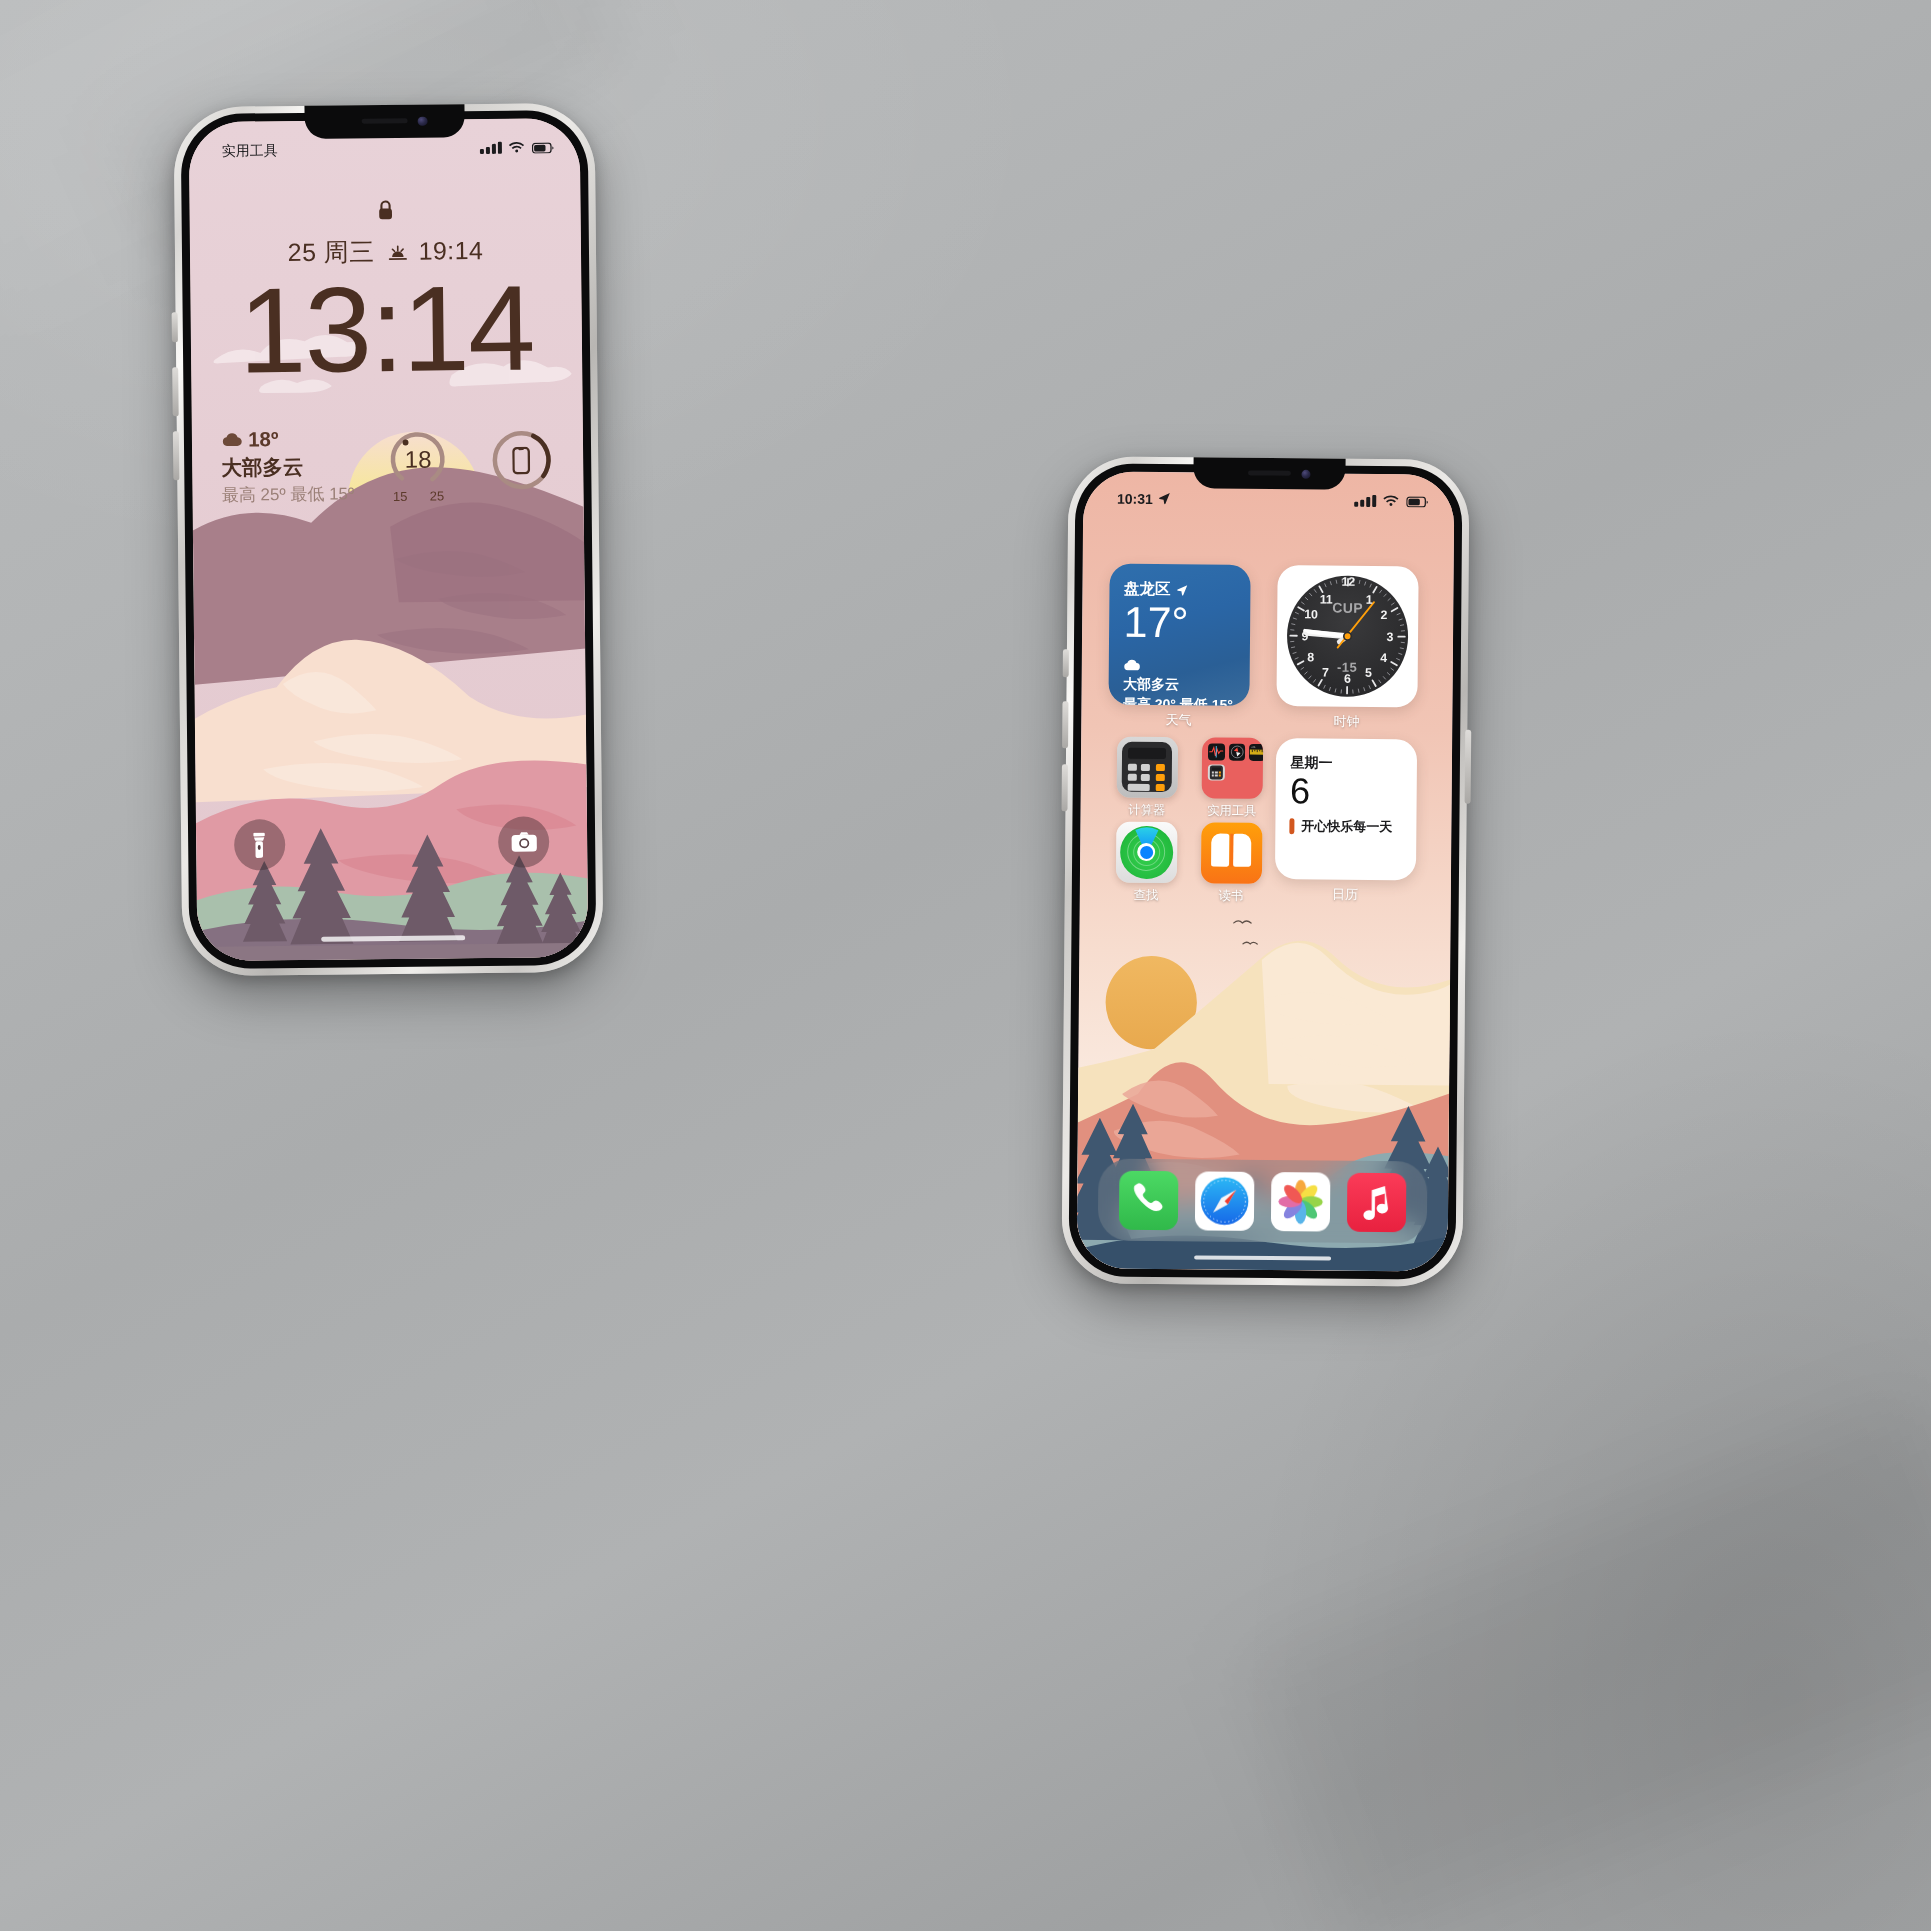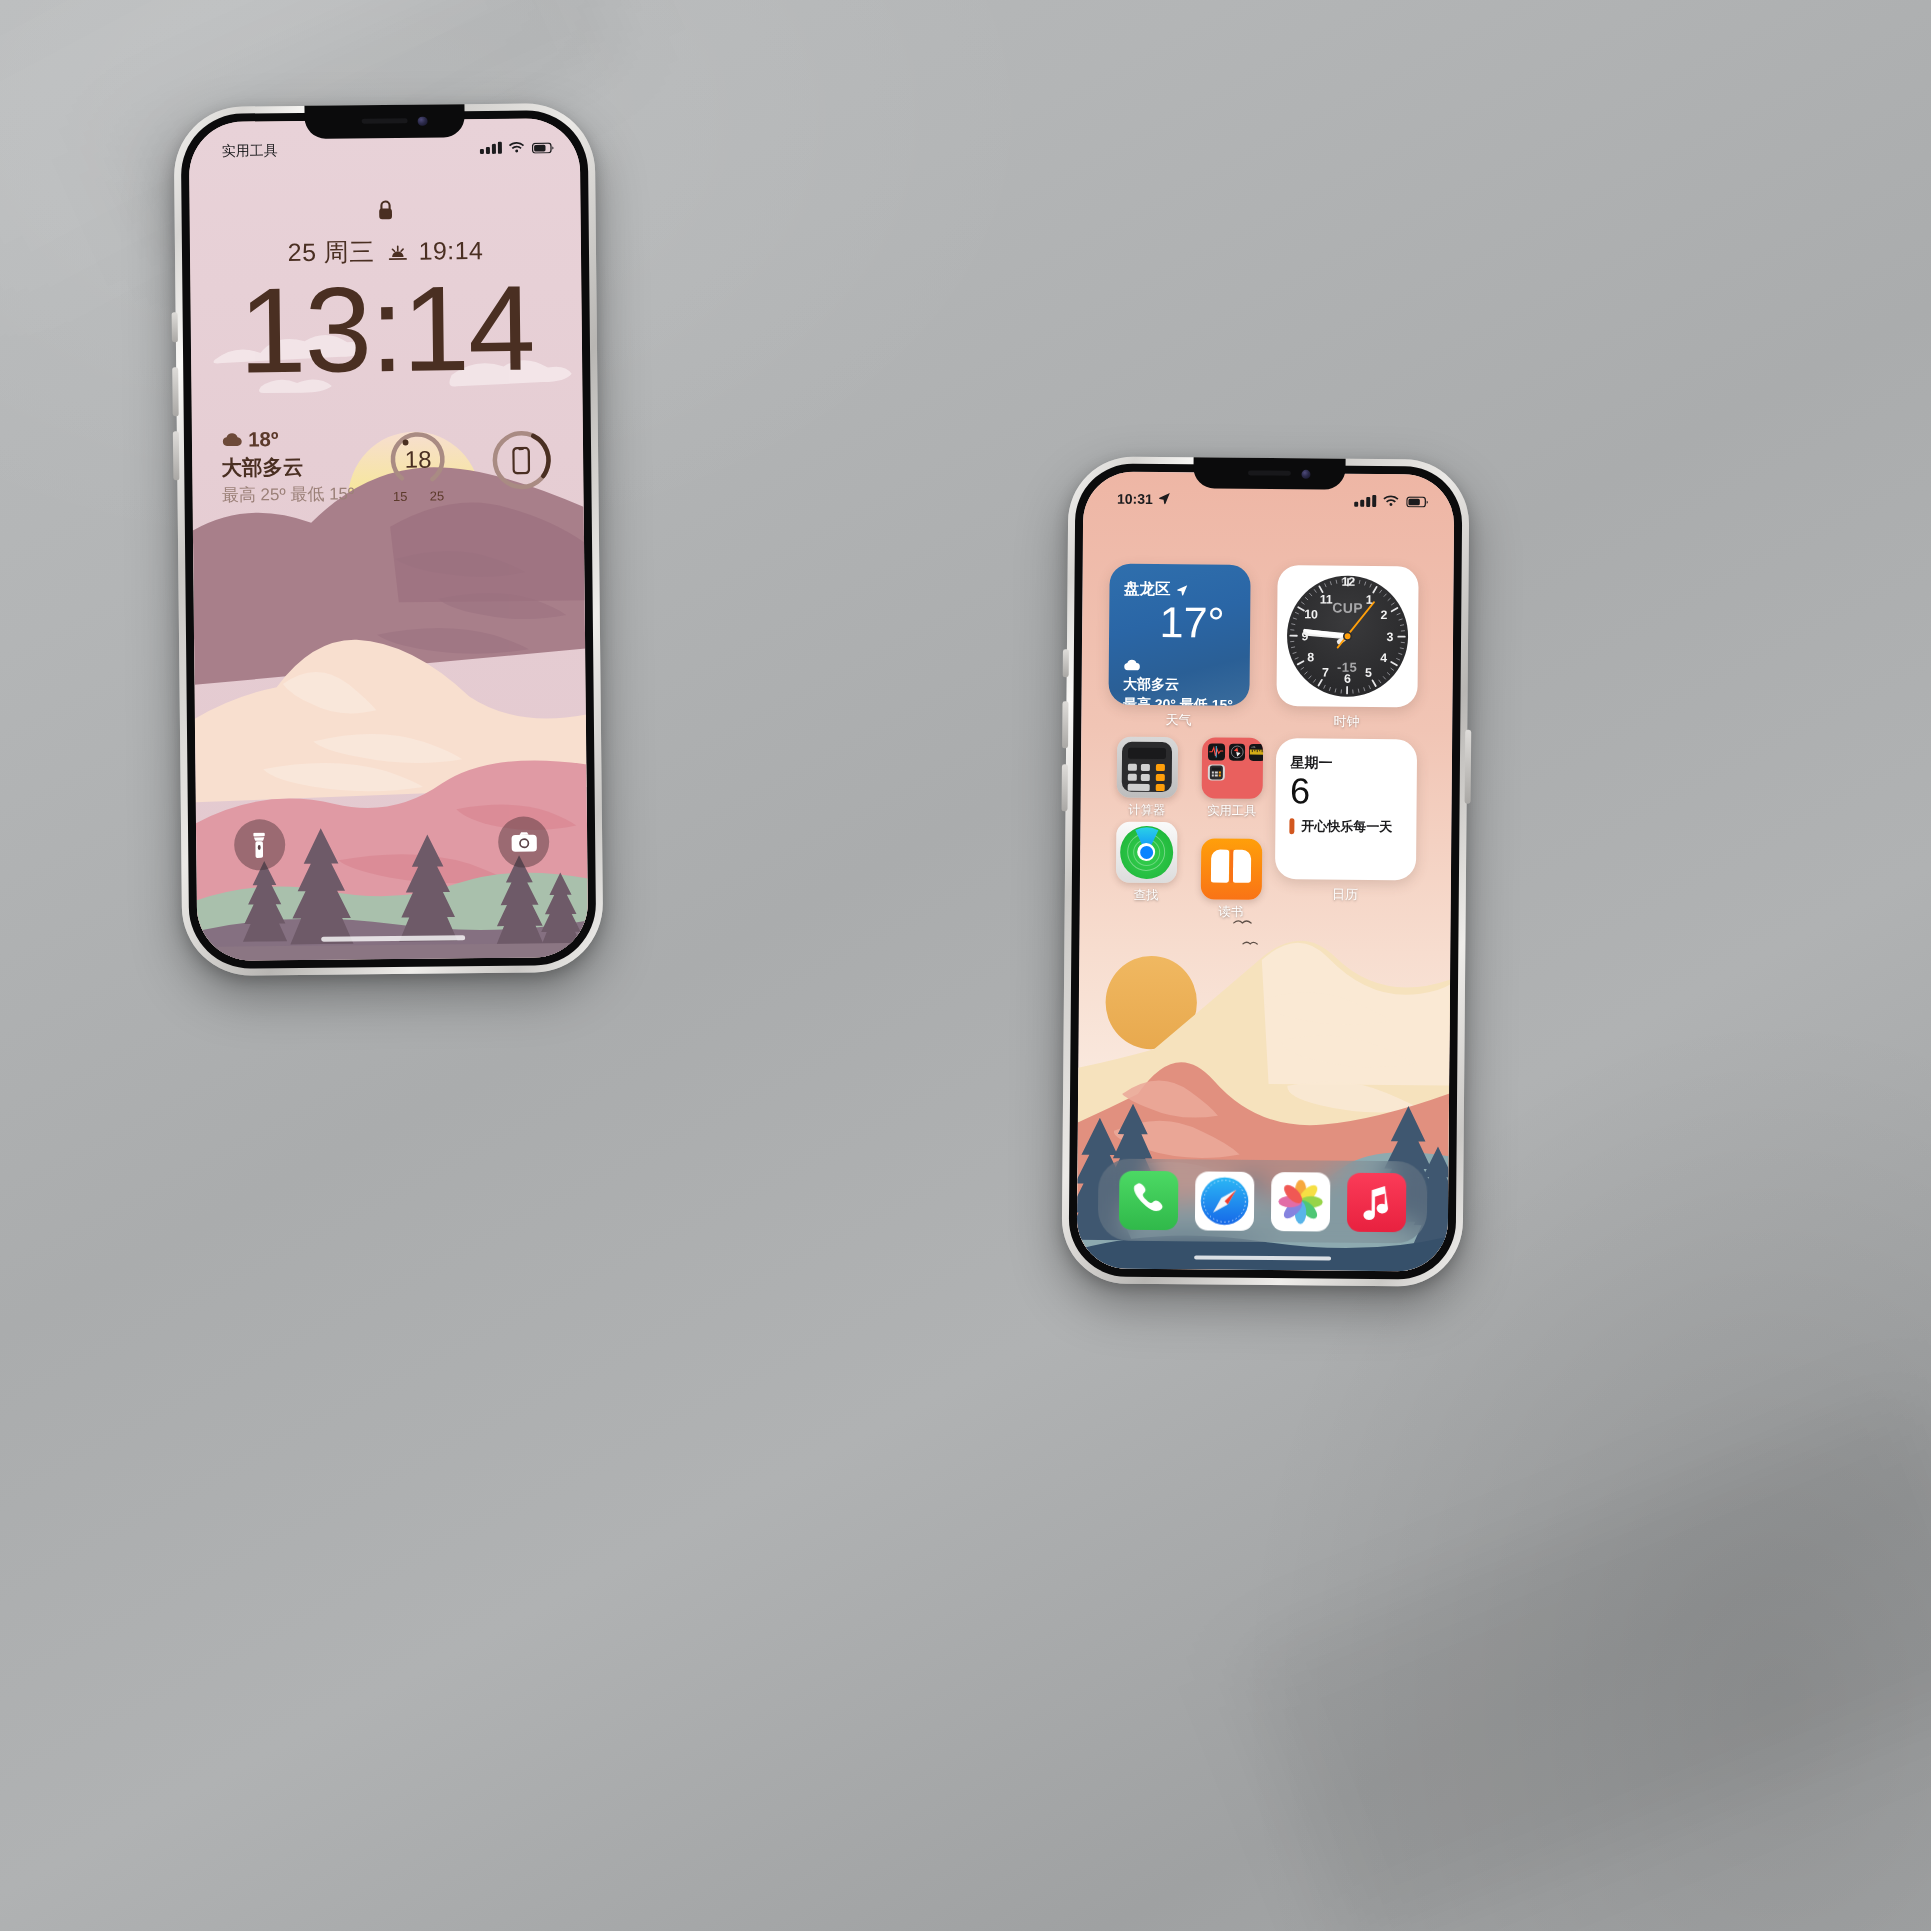--- a/index.html
+++ b/index.html
@@ -385,21 +385,21 @@
         </div>
       </div>
 
       <div class="widget wx2" style="left:27px; top:92px; width:141px; height:141px; padding:15.5px 14.7px;">
         <div class="loc" style="font-size:15.5px;">
           <span>盘龙区</span>
           <svg width="11.5" height="11.5" viewBox="0 0 16 16">
             <path d="M15 1.2L1.6 7.4c-.8.4-.6 1.5.3 1.6l5 .9.9 5c.2.9 1.3 1.1 1.6.3z" fill="#fff"></path>
           </svg>
         </div>
-        <div class="big" style="font-size:43px; margin-top:1.6px;margin-left:36px;">17°</div>
+        <div class="big" style="font-size:43px; margin-top:1.6px;">17°</div>
         <svg width="18" height="12.3" viewBox="0 0 24 16" style="margin-top:16.4px; display:block;">
           <path d="M6.4 15h11.3a4.8 4.8 0 00.5-9.6A6.5 6.5 0 006 5.3a4.9 4.9 0 00.4 9.7z" fill="#fff"></path>
         </svg>
         <div class="sm" style="font-size:14px; margin-top:4.9px;">大部多云</div>
         <div class="sm" style="font-size:14px; margin-top:1.6px;">最高 20° 最低 15°</div>
       </div>
       <div class="wlabel" style="left:27px; width:141px; top:239px; font-size:13px;">天气</div>
 
       <div class="widget clockw" style="left:195px; top:92px; width:141px; height:141px;">
         <div class="dial" style="width:121px; height:121px;">
@@ -569,21 +569,21 @@
                   <stop offset="1" stop-color="#0a84ff"></stop>
                 </linearGradient>
               </defs>
           </svg>
           <div style="position:absolute;left:21px;top:21px;width:18px;height:18px;border-radius:50%;background:#fff;"></div>
           <div style="position:absolute;left:24px;top:24px;width:13px;height:13px;border-radius:50%;background:#0a84ff;"></div>
         </div>
         <div class="lbl" style="top:65px; font-size:12.3px;">查找</div>
       </div>
 
-      <div class="appicon" style="left:121px; top:366px;">
+      <div class="appicon" style="left:121px; top:350px;">
         <div class="sq" style="width:61px; height:61px; background:linear-gradient(180deg,#ff9f0a,#f97316);">
           <div style="position:absolute;left:10.6px;top:11.5px;width:18px;height:33px;border-radius:9px 2.5px 2.5px 2.5px;background:#fff;"></div>
           <div style="position:absolute;left:32px;top:11.5px;width:18px;height:33px;border-radius:2.5px 9px 2.5px 2.5px;background:#fff;"></div>
           <div style="position:absolute;left:29px;top:11.5px;width:3.3px;height:33px;background:#f97316;"></div>
         </div>
         <div class="lbl" style="top:65px; font-size:12.3px;">读书</div>
       </div>
 
       <div class="widget calw" style="left:195px; top:265px; width:141px; height:141px; padding:16.4px 14.7px;">
         <div class="wd" style="font-size:14px;">星期一</div>

